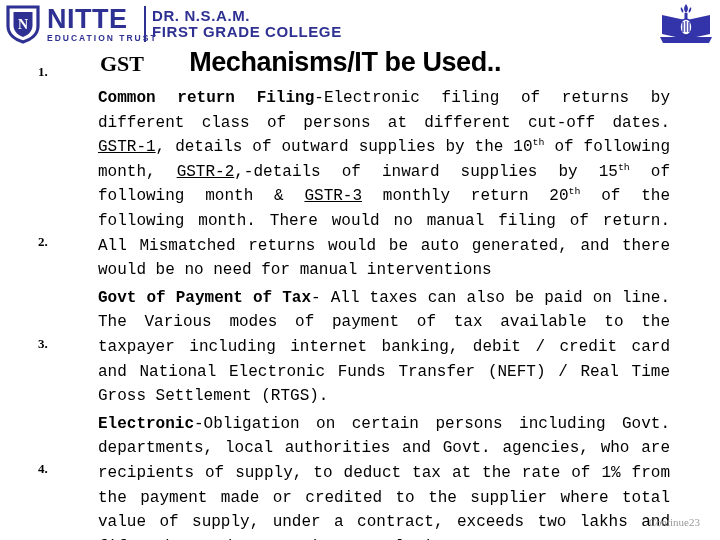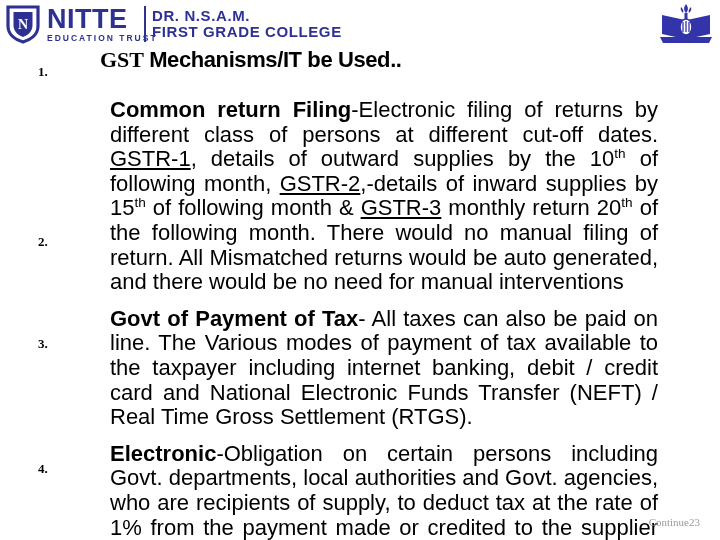--- a/index.html
+++ b/index.html
@@ -98,22 +98,23 @@
     color: #000000;
   }
   .title-gst {
     font-family: "Liberation Serif", "DejaVu Serif", serif;
     font-weight: bold;
     font-size: 22px;
   }
   .title-rest {
     font-family: "Liberation Sans", sans-serif;
     font-weight: bold;
-    font-size: 22px;
+    font-size: 27px;
     letter-spacing: -0.4px;
+    margin-left: 40px;
   }
 
   
   .marker {
     position: absolute;
     left: 38px;
     width: 30px;
     font-family: "Liberation Serif", "DejaVu Serif", serif;
     font-weight: bold;
     font-size: 13px;
@@ -125,26 +126,26 @@
   .marker-4 { top: 461px; }
 
   
   .body-col {
     position: absolute;
     left: 98px;
     top: 86px;
     width: 572px;
   }
   .para {
-    font-family: Liberation Sans, sans-serif;
-    font-size: 22px;
+    font-family: Liberation Mono, monospace;
+    font-size: 16px;
     line-height: 24.6px;
     text-align: justify;
     text-justify: inter-word;
-    margin: 12px;
+    margin: 0;
   }
   .para + .para { margin-top: 3px; }
   .para b { font-weight: bold; }
   .para u { text-decoration: underline; }
   .para sup {
     font-size: 0.62em;
     vertical-align: super;
     line-height: 0;
   }
 

